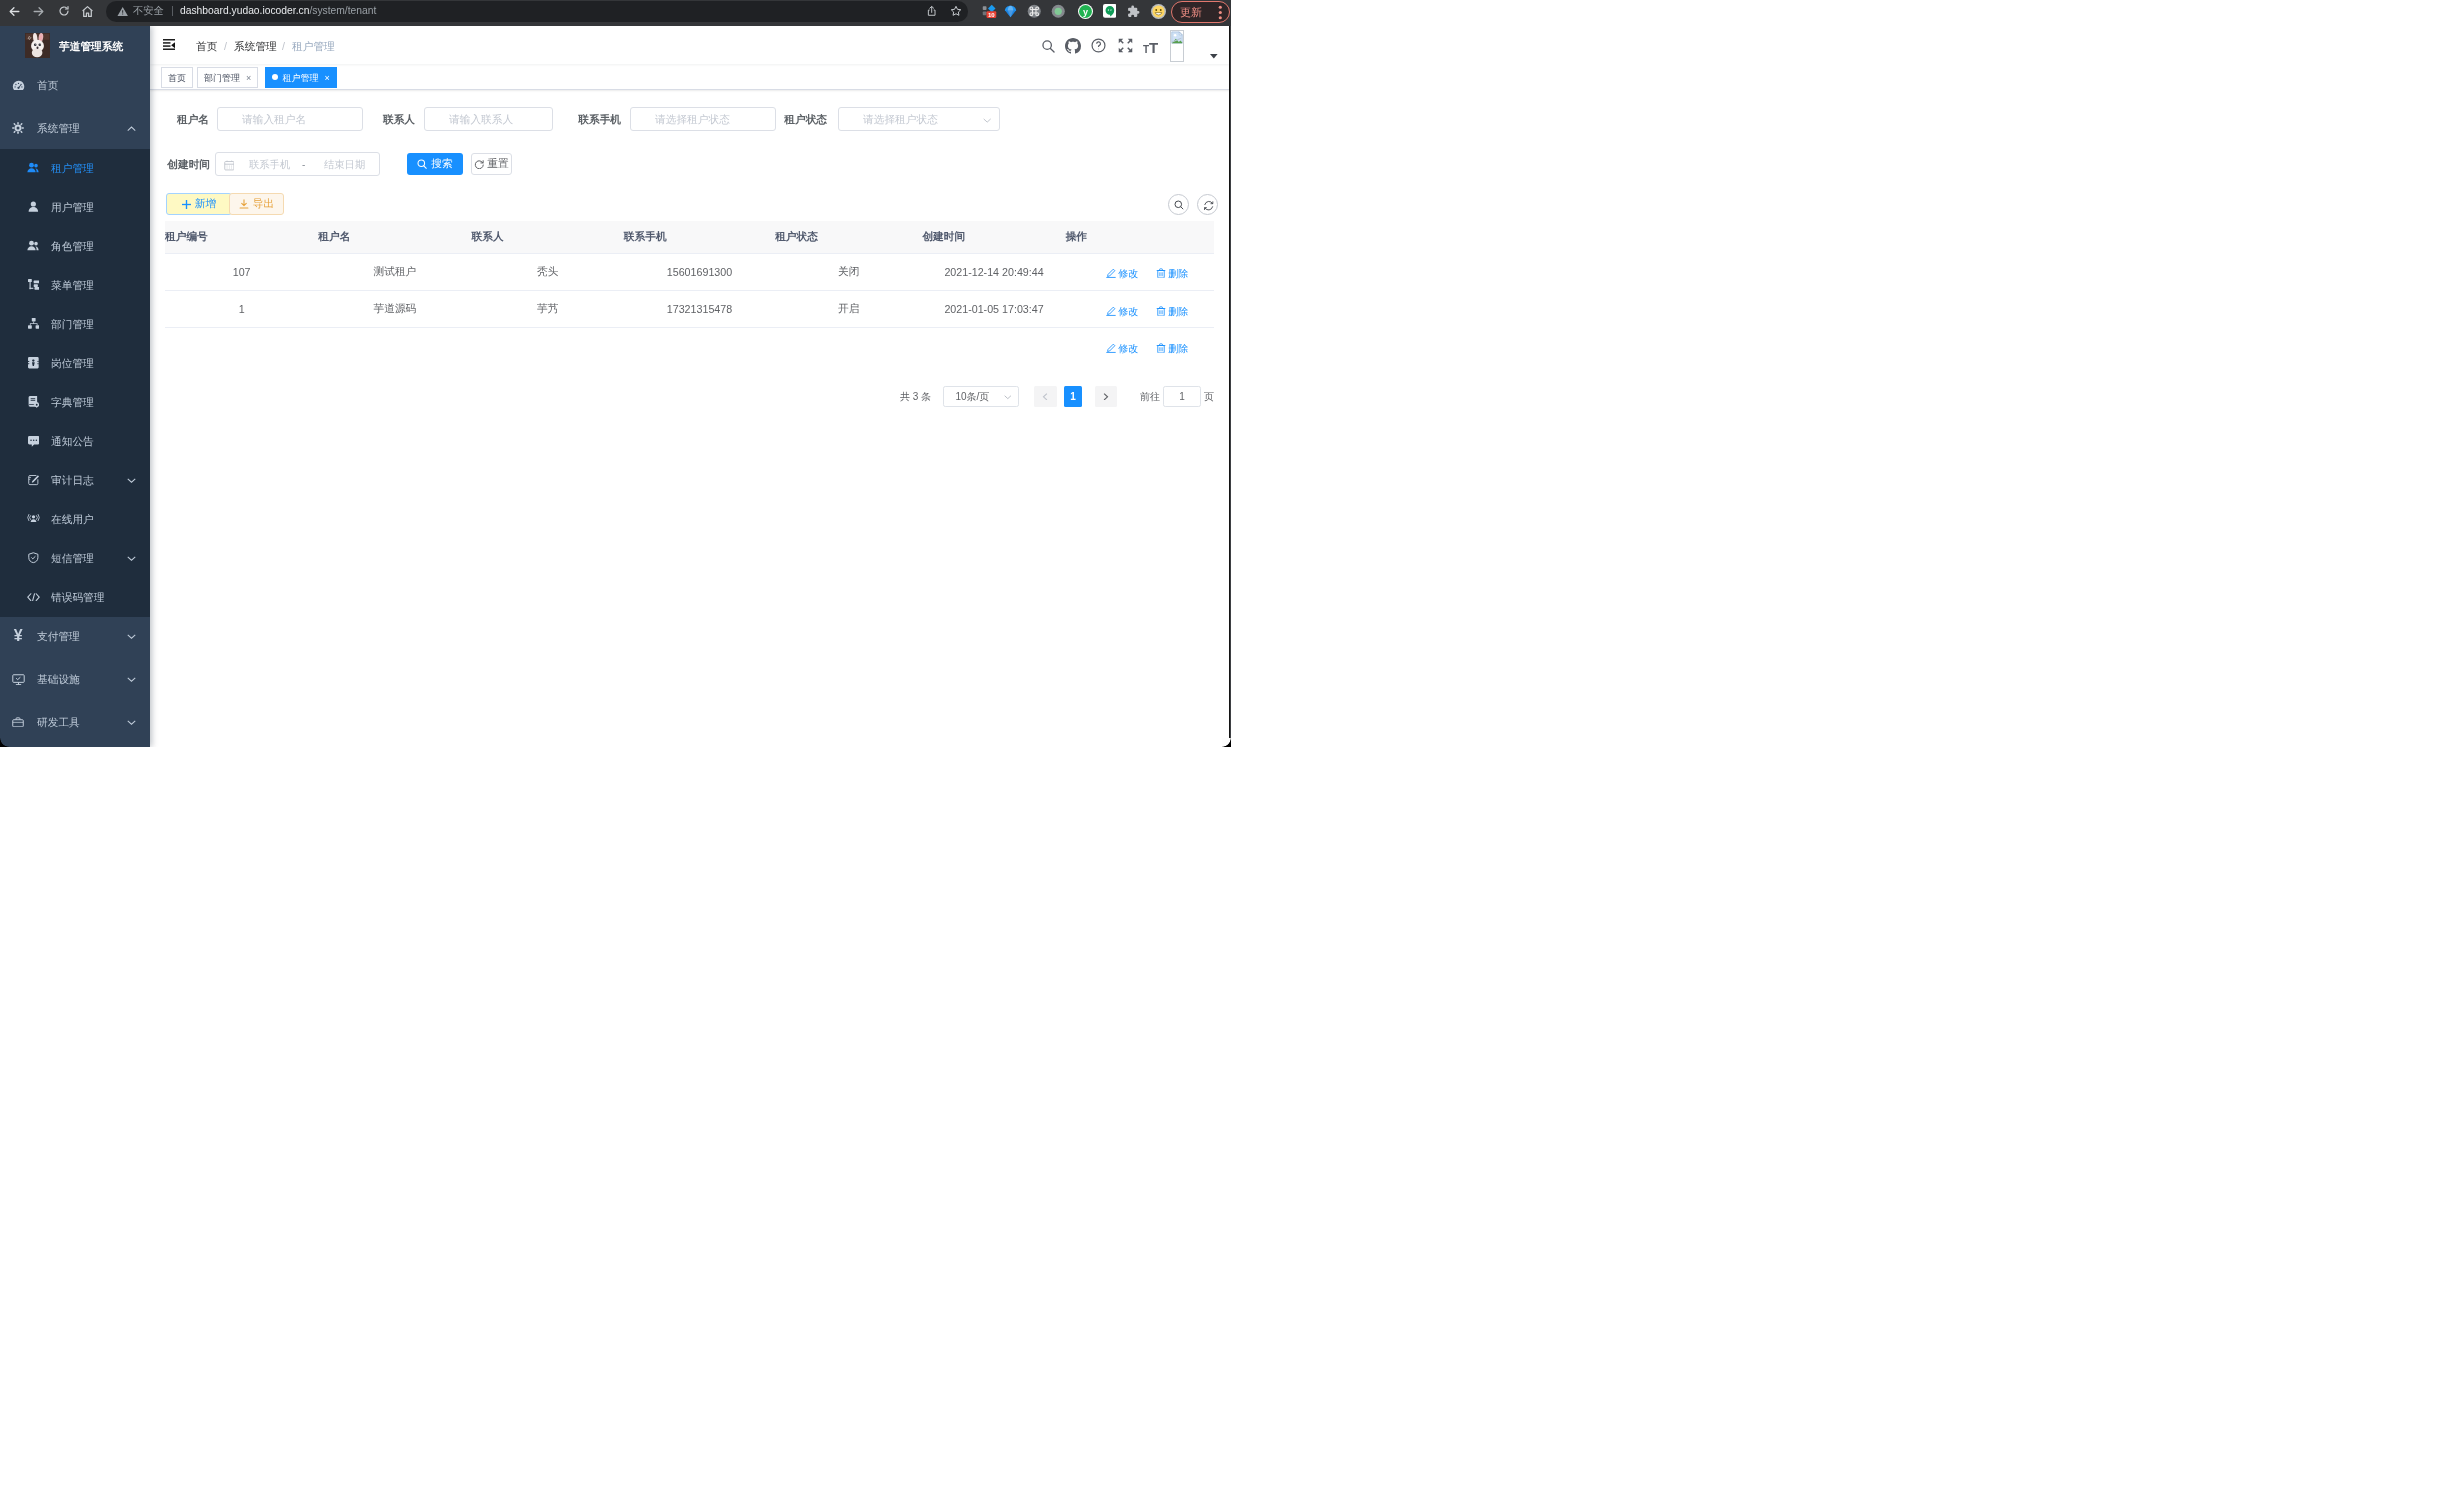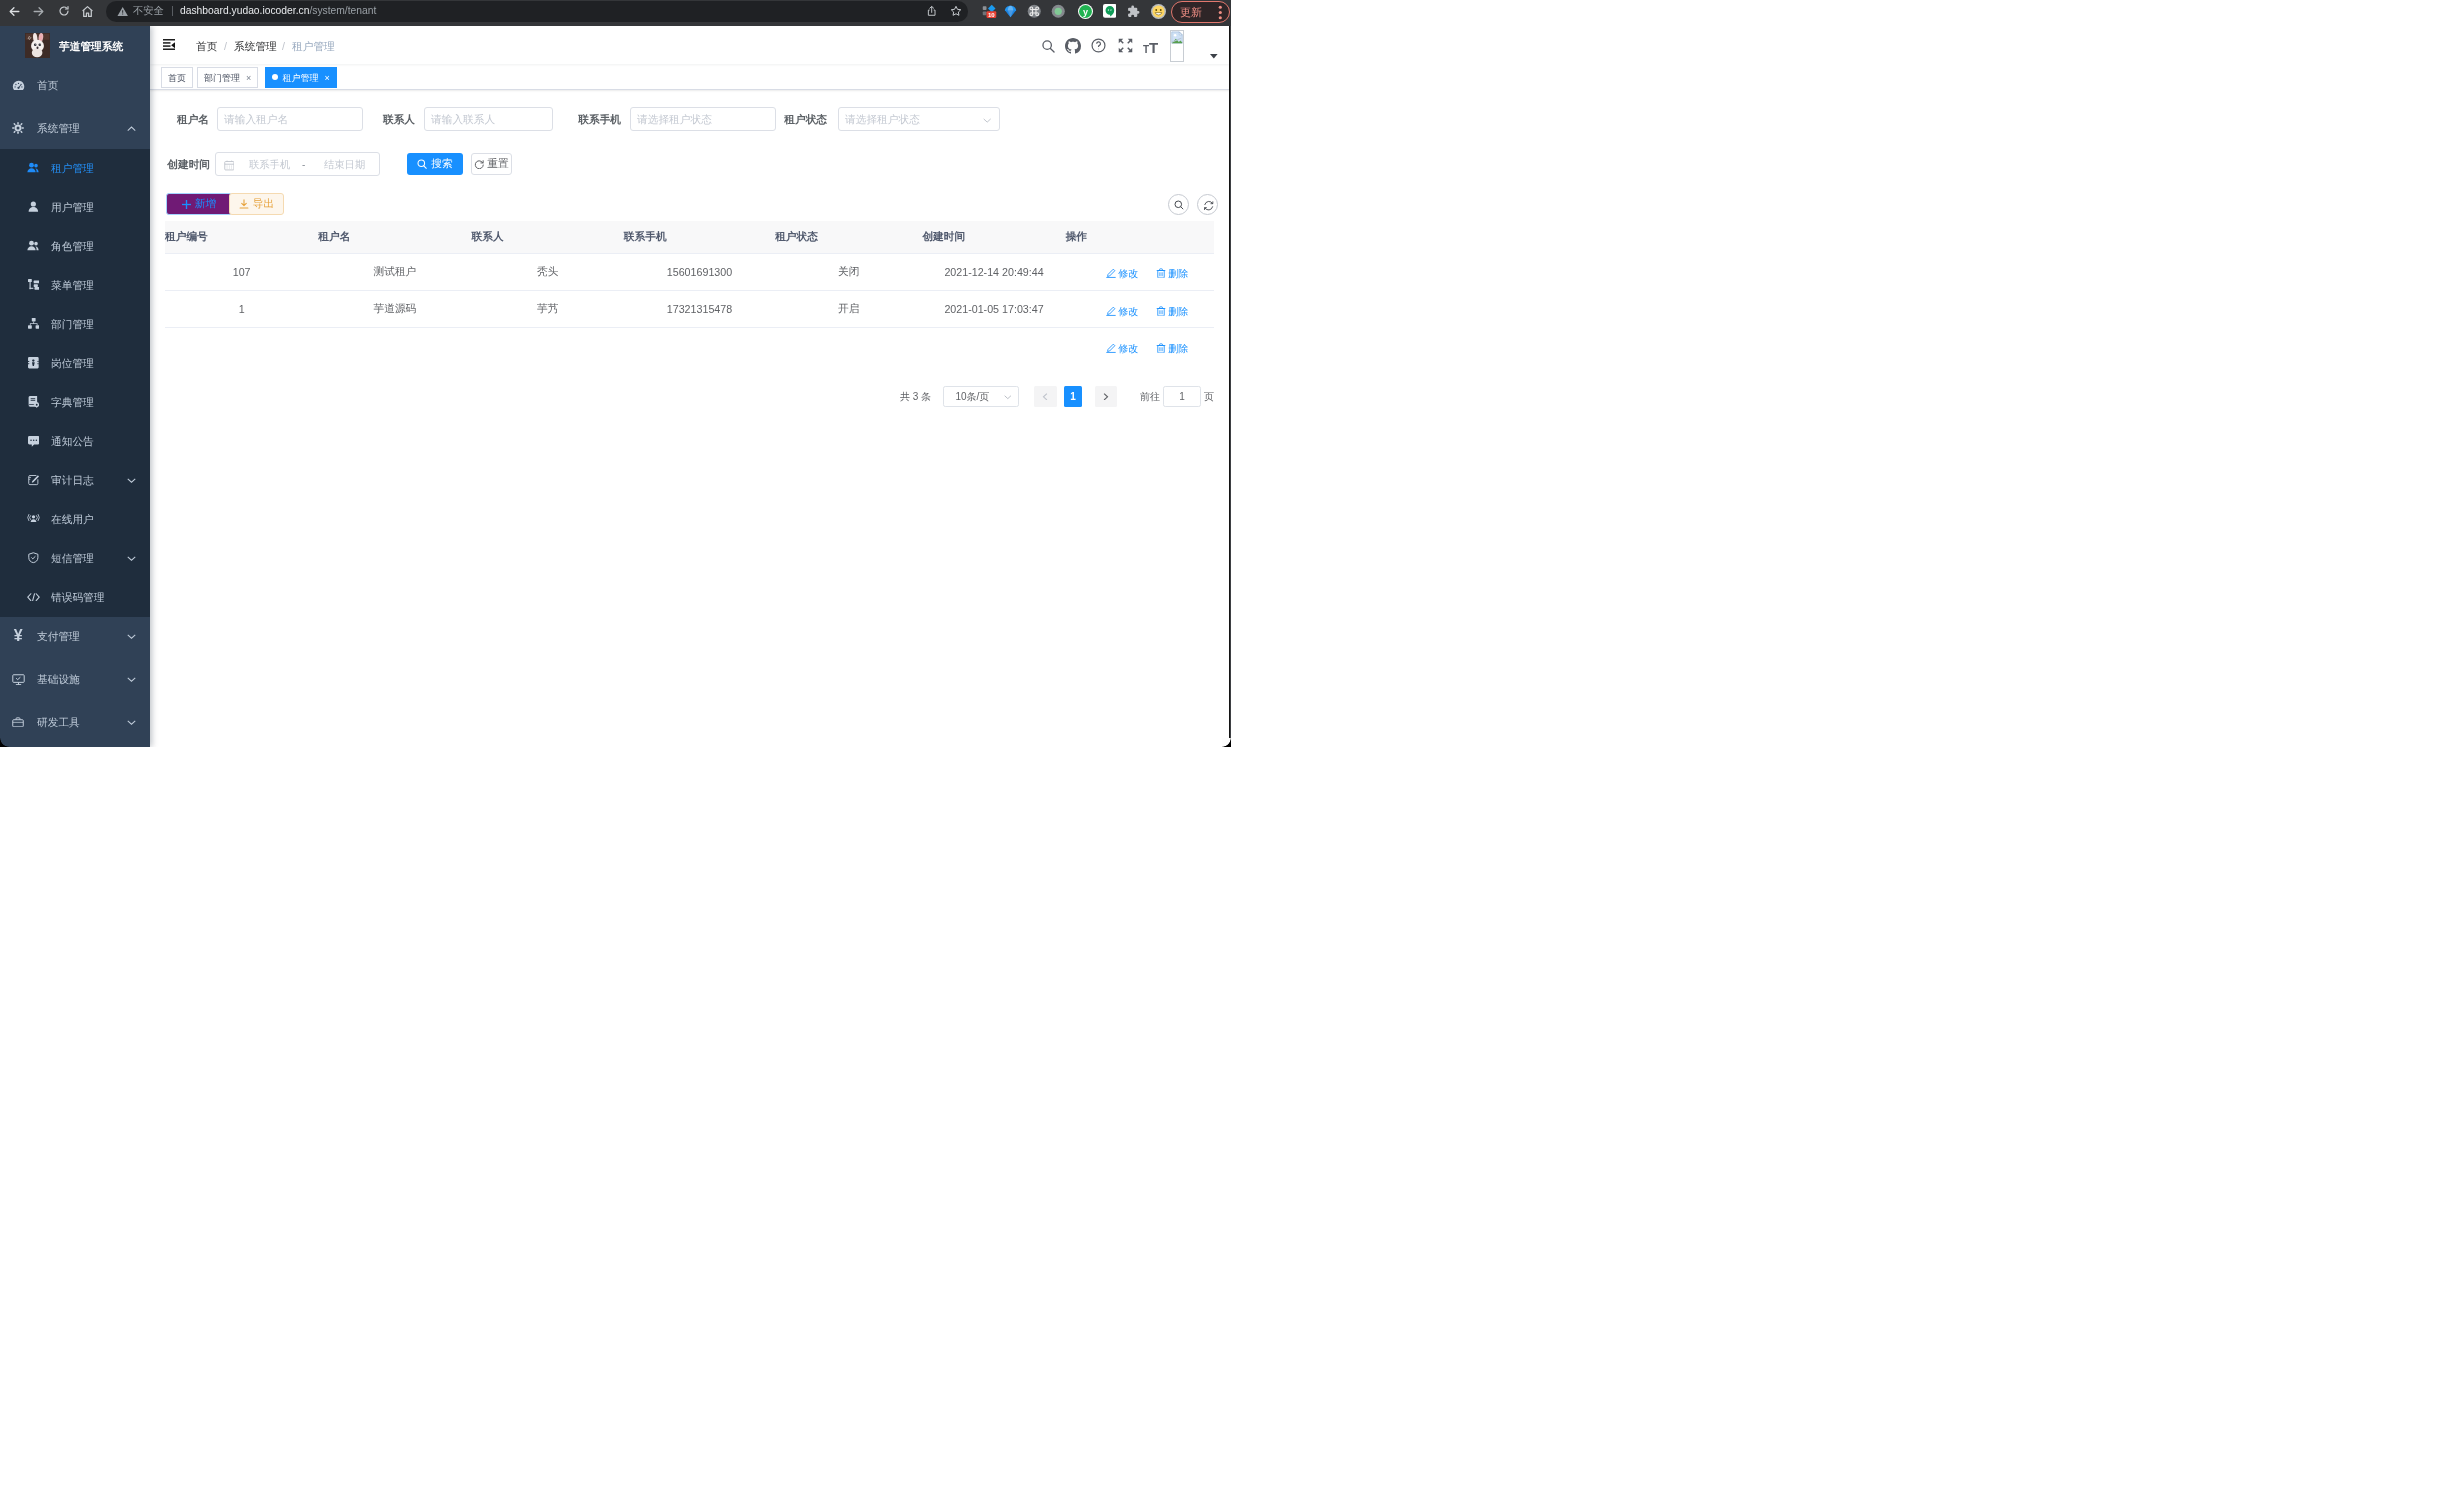--- a/index.html
+++ b/index.html
@@ -24,21 +24,21 @@
 #navbar{position:absolute;left:150px;top:25.5px;width:1080px;height:38px;background:#fff;z-index:20;box-shadow:0 0.8px 3px rgba(0,21,41,.08)}
 .crumb{position:absolute;top:0;height:38px;line-height:40px;font-size:10.7px;white-space:nowrap}
 
 #tagsbar{position:absolute;left:150px;top:64px;width:1080px;height:26px;background:#fff;border-bottom:0.8px solid #d8dce5;box-shadow:0 0.8px 2.3px rgba(0,0,0,.12);z-index:10}
 .tag{position:absolute;top:67px;height:21px;line-height:20px;border:0.8px solid #d8dce5;background:#fff;color:#495060;font-size:9px;padding:0 6px;white-space:nowrap}
 .tag.active{background:#1890ff;border-color:#1890ff;color:#fff}
 .tag .dot{display:inline-block;width:6px;height:6px;border-radius:50%;background:#fff;margin-right:4.6px;position:relative;top:-0.8px}
 .tag .x{display:inline-block;margin-left:6px;font-size:9px}
 
 .flabel{position:absolute;height:24px;line-height:24px;font-size:10.7px;font-weight:bold;color:#5c6166;text-align:right}
-.finput{position:absolute;height:24px;border:0.8px solid #dcdfe6;border-radius:3px;background:#fff;font-size:10.7px;color:#c0c4cc;line-height:23px;padding-left:6px}
+.finput{position:absolute;height:24px;border:0.8px solid #dcdfe6;border-radius:3px;background:#fff;font-size:10.7px;color:#c0c4cc;line-height:23px;padding-left:24px}
 .ph{color:#c3c8d1}
 .btn{position:absolute;height:22px;border-radius:3px;font-size:10.7px;display:flex;align-items:center;justify-content:center;white-space:nowrap}
 
 #tbl{position:absolute;left:165px;top:221px;width:1049px;border-collapse:collapse;table-layout:fixed;font-size:10.7px}
 #tbl th{background:#f8f8f9;color:#515a6e;font-weight:bold;height:32px;border-bottom:0.8px solid #ebeef5;text-align:left;padding:0}
 #tbl td{height:37px;border-bottom:0.8px solid #ebeef5;color:#606266;text-align:center;padding:0}
 .lnk{color:#1890ff;white-space:nowrap;font-size:10px !important}
 
 .pg{position:absolute;font-size:10px;color:#606266}
 .pgbox{position:absolute;top:386px;height:21px;border-radius:2.3px}
@@ -505,21 +505,21 @@
       <path d="M9.5 9.5l3.5 3.5" stroke-linecap="round"></path>
     </svg>搜索
 </div>
 <div class="btn" style="left:471px;top:153px;width:41px;background:#fff;border:0.8px solid #dcdfe6;color:#606266">
  <svg width="10" height="10" viewBox="0 0 14 14" fill="none" stroke="#606266" stroke-width="1.4" style="margin-right:3px">
       <path d="M12.4 5.5A5.6 5.6 0 1 0 13 8.4" stroke-linecap="round"></path>
       <path d="M12.8 1.8v3.7H9.1" stroke-linejoin="round"></path>
     </svg>重置
 </div>
 
-<div class="btn" style="left:166px;top:193px;width:66px;height:22px;background:#701a75;border:0.8px solid #a3d3ff;color:#1890ff">
+<div class="btn" style="left:166px;top:193px;width:66px;height:22px;background:#fef9c3;border:0.8px solid #a3d3ff;color:#1890ff">
  <svg width="9" height="9" viewBox="0 0 12 12" style="margin-right:3.8px">
       <path d="M5.1 0h1.8v12H5.1z" fill="#1890ff"></path>
       <path d="M0 5.1h12v1.8H0z" fill="#1890ff"></path>
     </svg>新增
 </div>
 <div class="btn" style="left:229px;top:193px;width:55px;height:22px;background:#fdf6ec;border:0.8px solid #f5dab1;color:#e6a23c">
  <svg width="10" height="10" viewBox="0 0 14 14" fill="none" stroke="#e6a23c" stroke-width="1.5" style="margin-right:3.8px">
       <path d="M7 1v8M3.8 6l3.2 3.2L10.2 6" stroke-linecap="round" stroke-linejoin="round"></path>
       <path d="M1.5 12.5h11" stroke-linecap="round"></path>
     </svg>导出

